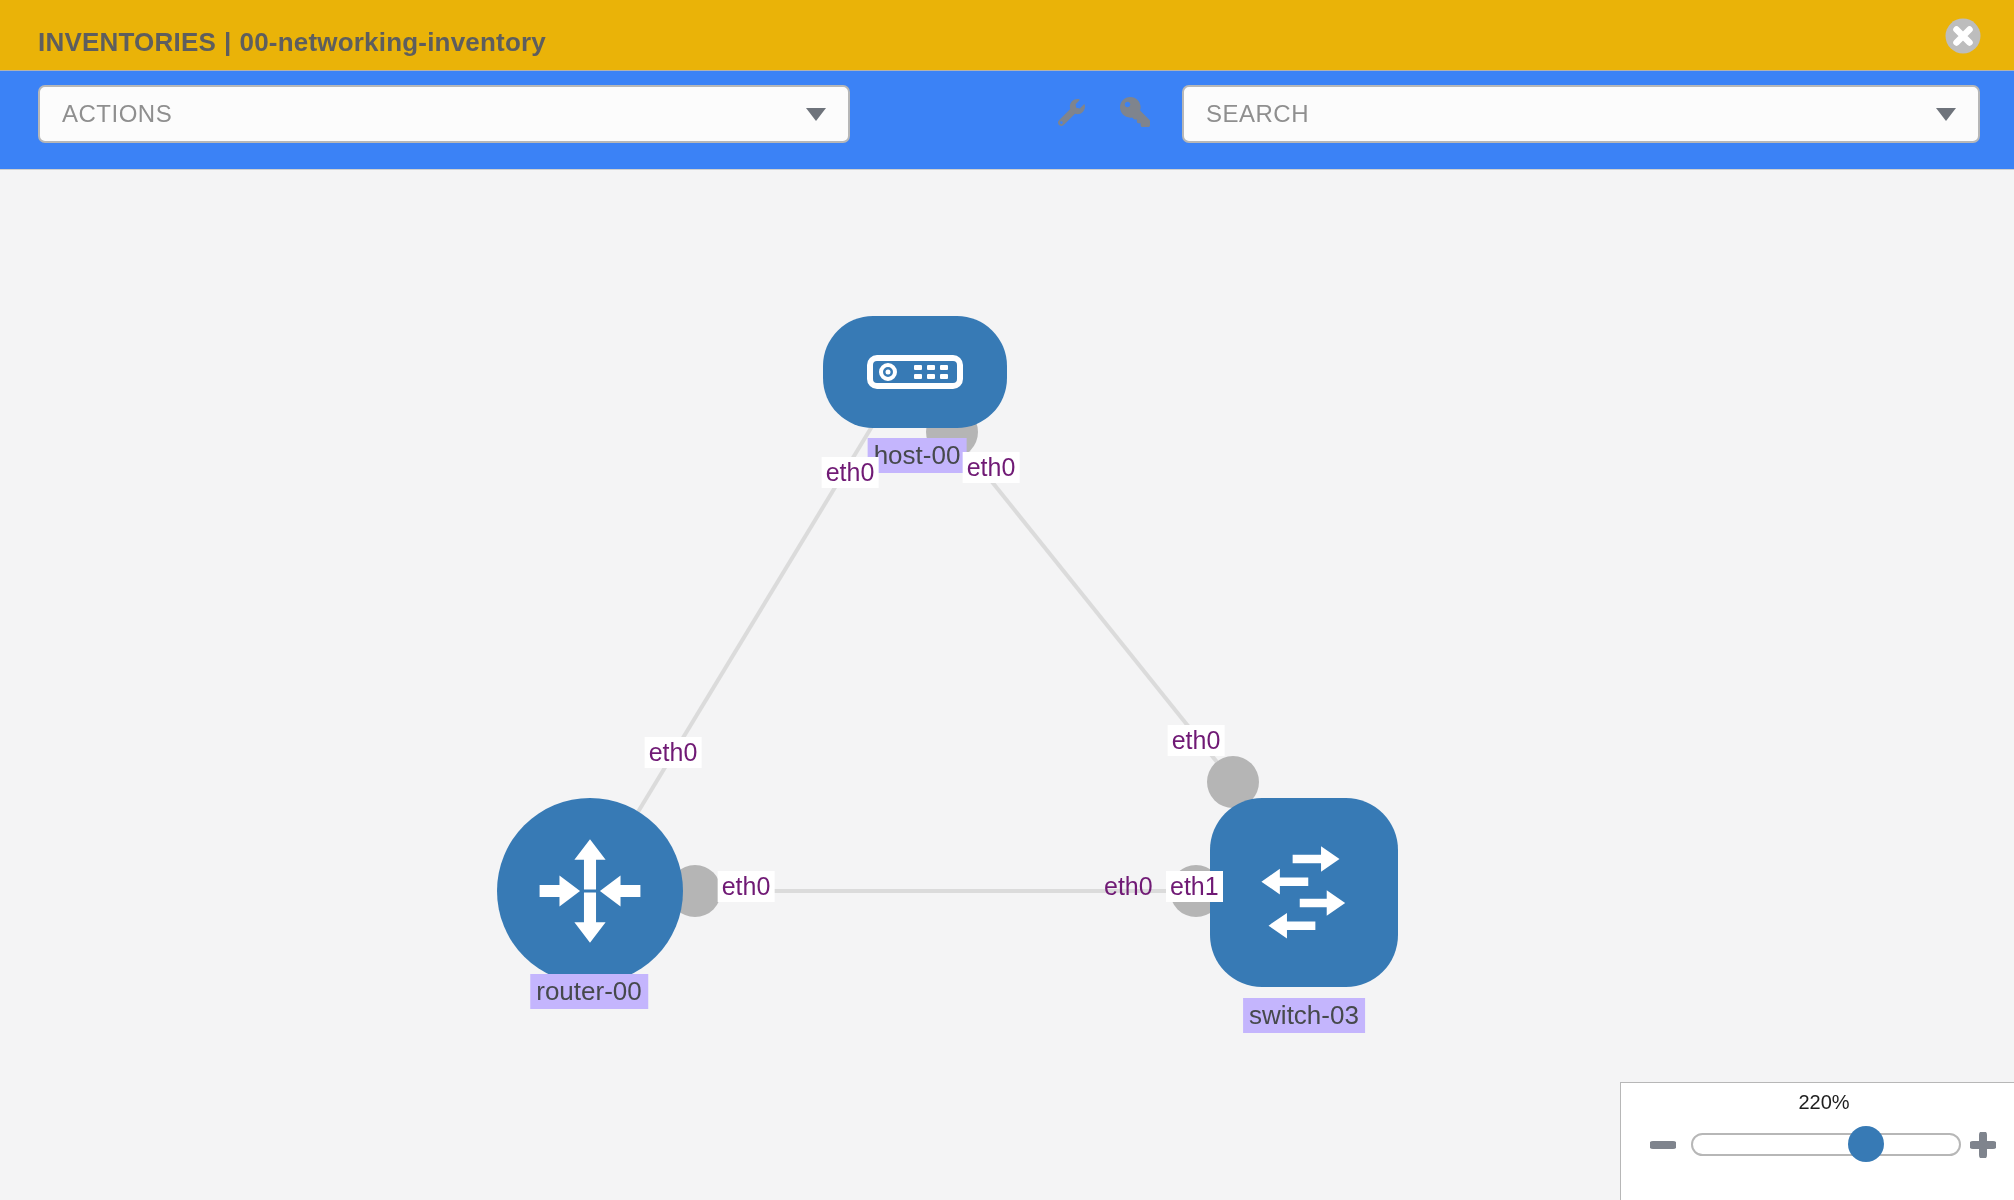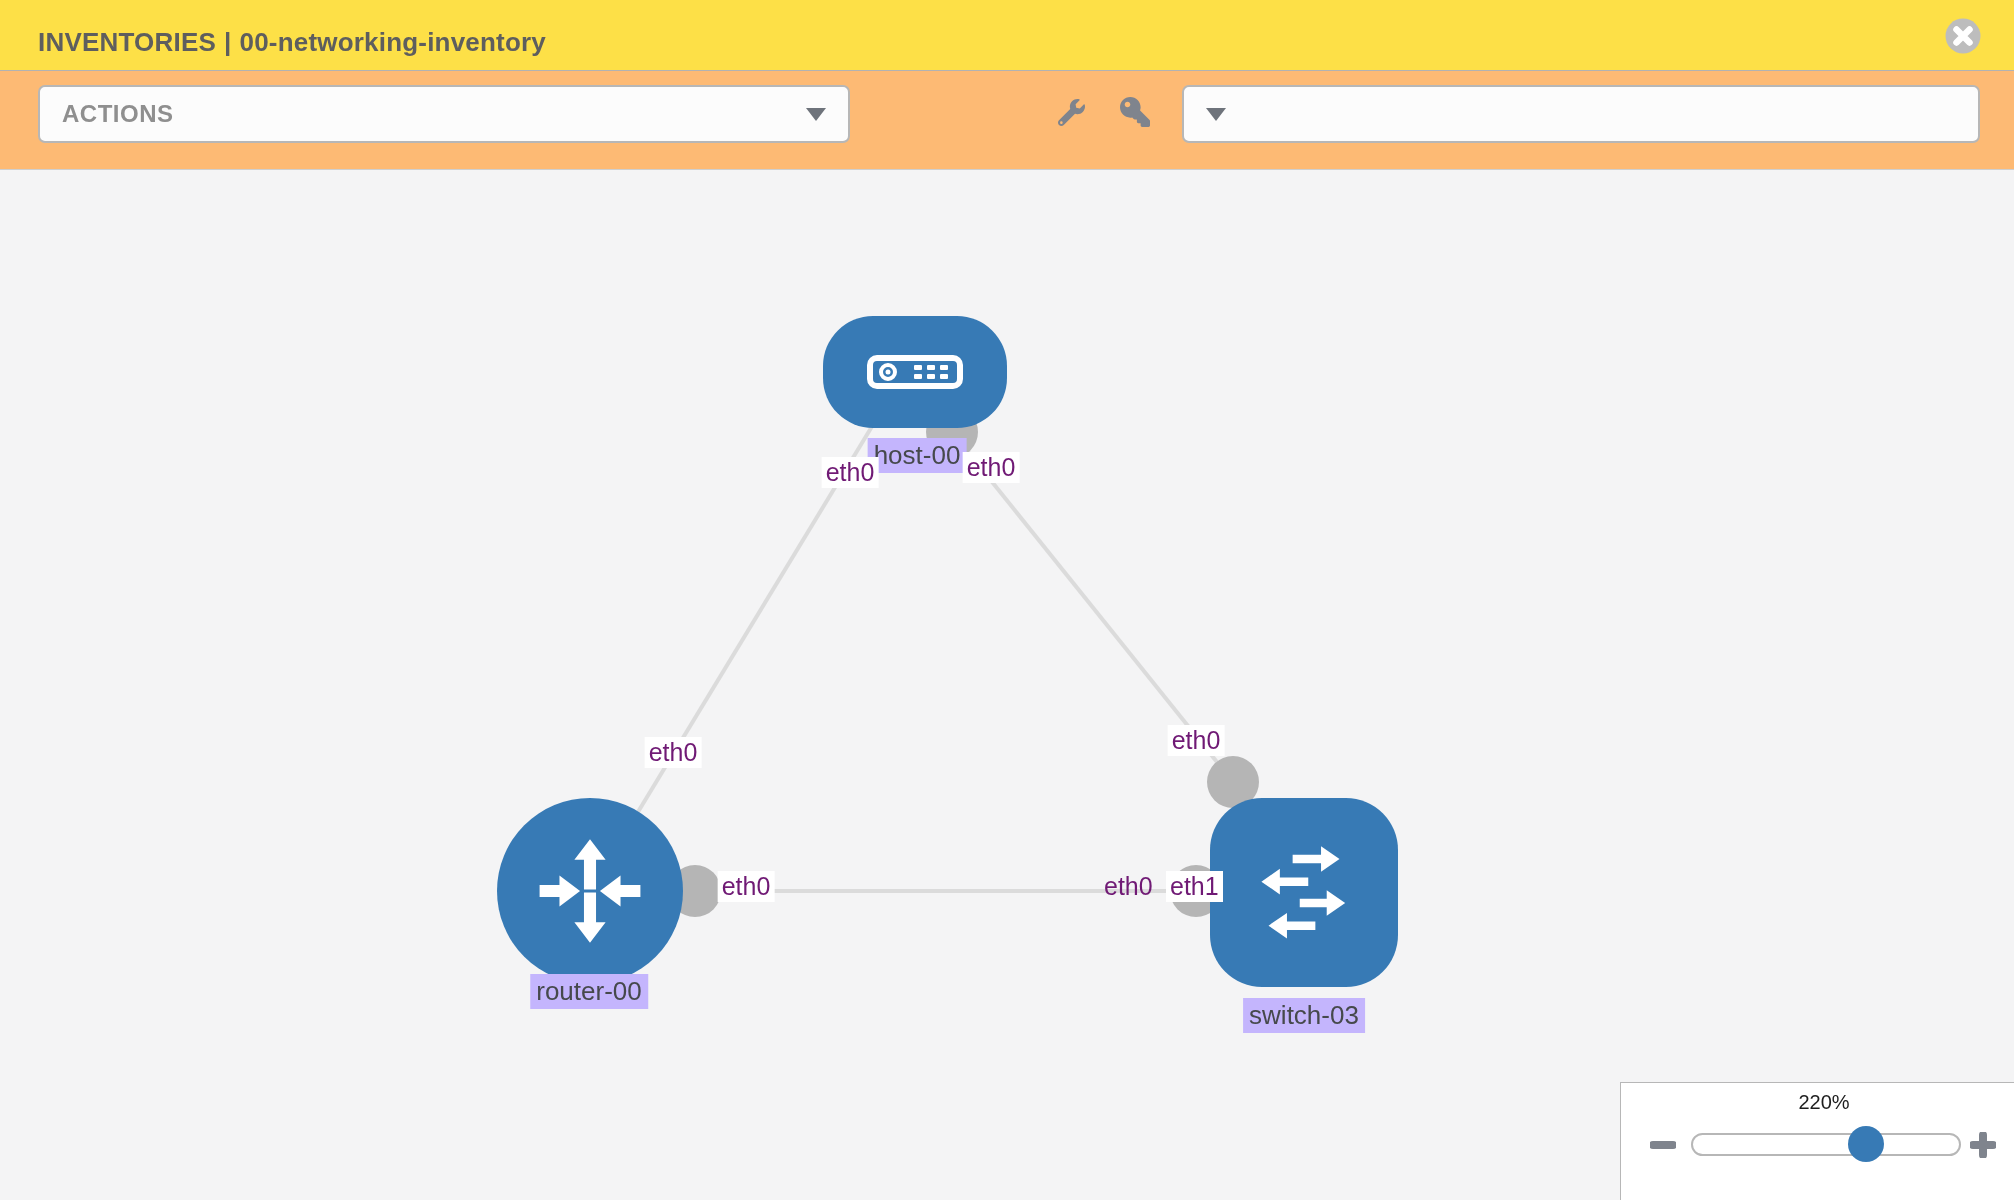--- a/index.html
+++ b/index.html
@@ -1,29 +1,29 @@
 <!DOCTYPE html>
 <html><head>
 <meta charset="utf-8">
 <style>
   * { margin:0; padding:0; box-sizing:border-box; }
   html,body { width:2014px; height:1200px; overflow:hidden; background:#fff;
     font-family:"Liberation Sans", sans-serif; position:relative; }
 
   
-  .header { position:absolute; top:0; left:0; right:0; height:84px; background:#fde047; z-index:10; }
+  .header { position:absolute; top:0; left:0; right:0; height:84px; background:#eab308; z-index:10; }
   .title { position:absolute; left:38px; top:50%; transform:translateY(-50%);
     font-size:26px; font-weight:700; color:#5e5e5e; letter-spacing:.2px; white-space:nowrap; }
   .title span { margin-right:8px; }
   .close-btn { position:absolute; right:33px; top:18px; width:36px; height:36px;
     background:none; border:none; padding:0; cursor:pointer; }
 
   
-  .toolbar { position:absolute; top:70px; left:0; right:0; height:100px; background:#fdba74;
-    border-top:1px solid #b2b2b2; border-bottom:1px solid #cfcfcf; z-index:10;font-weight:bold; }
+  .toolbar { position:absolute; top:70px; left:0; right:0; height:100px; background:#3b82f6;
+    border-top:1px solid #b2b2b2; border-bottom:1px solid #cfcfcf; z-index:10; }
   .dropdown { position:absolute; top:14px; height:58px; background:#fcfcfc;
     border:2px solid #b7b7b7; border-radius:7px; display:flex; align-items:center;
     padding:0 22px; cursor:pointer; }
   .dd-actions { left:38px;  width:812px; }
   .dd-search  { left:1182px; width:798px; }
   .dd-label { flex:1; font-size:24px; color:#8f8f8f; letter-spacing:.5px; }
   .caret { width:0; height:0; border-left:10px solid transparent;
     border-right:10px solid transparent; border-top:13px solid #6e737b; }
   .tool-btn { position:absolute; background:none; border:none; padding:0; cursor:pointer; }
   .btn-wrench { left:1058px; top:28px; }
@@ -87,20 +87,21 @@
       <path d="M507.73 109.1c-2.24-9.03-13.54-12.09-20.12-5.51l-74.36 74.36-67.88-11.31-11.31-67.88 74.36-74.36c6.62-6.62 3.43-17.9-5.66-20.16-47.38-11.74-99.55.91-136.58 37.93-39.64 39.64-50.55 97.1-34.05 147.2L18.74 402.76c-24.99 24.99-24.99 65.51 0 90.5 24.99 24.99 65.51 24.99 90.5 0l213.21-213.21c50.12 16.71 107.47 5.68 147.37-34.22 37.07-37.07 49.7-89.32 37.91-136.73zM64 472c-13.25 0-24-10.75-24-24 0-13.26 10.75-24 24-24s24 10.74 24 24c0 13.25-10.75 24-24 24z"></path>
     </svg>
   </button>
   <button class="tool-btn btn-key">
     <svg class="mirror-x" width="30" height="30" viewBox="0 0 512 512" fill="#7f848d">
       <path d="M512 176.001C512 273.203 433.202 352 336 352c-11.22 0-22.19-1.062-32.827-3.069l-24.012 27.014A23.999 23.999 0 0 1 261.223 384H224v40c0 13.255-10.745 24-24 24h-40v40c0 13.255-10.745 24-24 24H24c-13.255 0-24-10.745-24-24v-78.059c0-6.365 2.529-12.47 7.029-16.971l161.802-161.802C166.885 218.651 160 198.093 160 176 160 78.798 238.797.001 335.999 0 433.488-.001 512 78.511 512 176.001zM336 128c0 26.51 21.49 48 48 48s48-21.49 48-48-21.49-48-48-48-48 21.49-48 48z"></path>
     </svg>
   </button>
 
   <div class="dropdown dd-search">
+    <span class="dd-label">SEARCH</span>
     <span class="caret"></span>
   </div>
 </div>
 
 <div class="canvas"></div>
 
 <svg class="links-svg" viewBox="0 0 2014 1200">
 
   <line x1="590" y1="891" x2="885" y2="405" stroke="#dbdbdb" stroke-width="4"></line>
   <line x1="952" y1="432" x2="1233" y2="782" stroke="#dbdbdb" stroke-width="4"></line>

